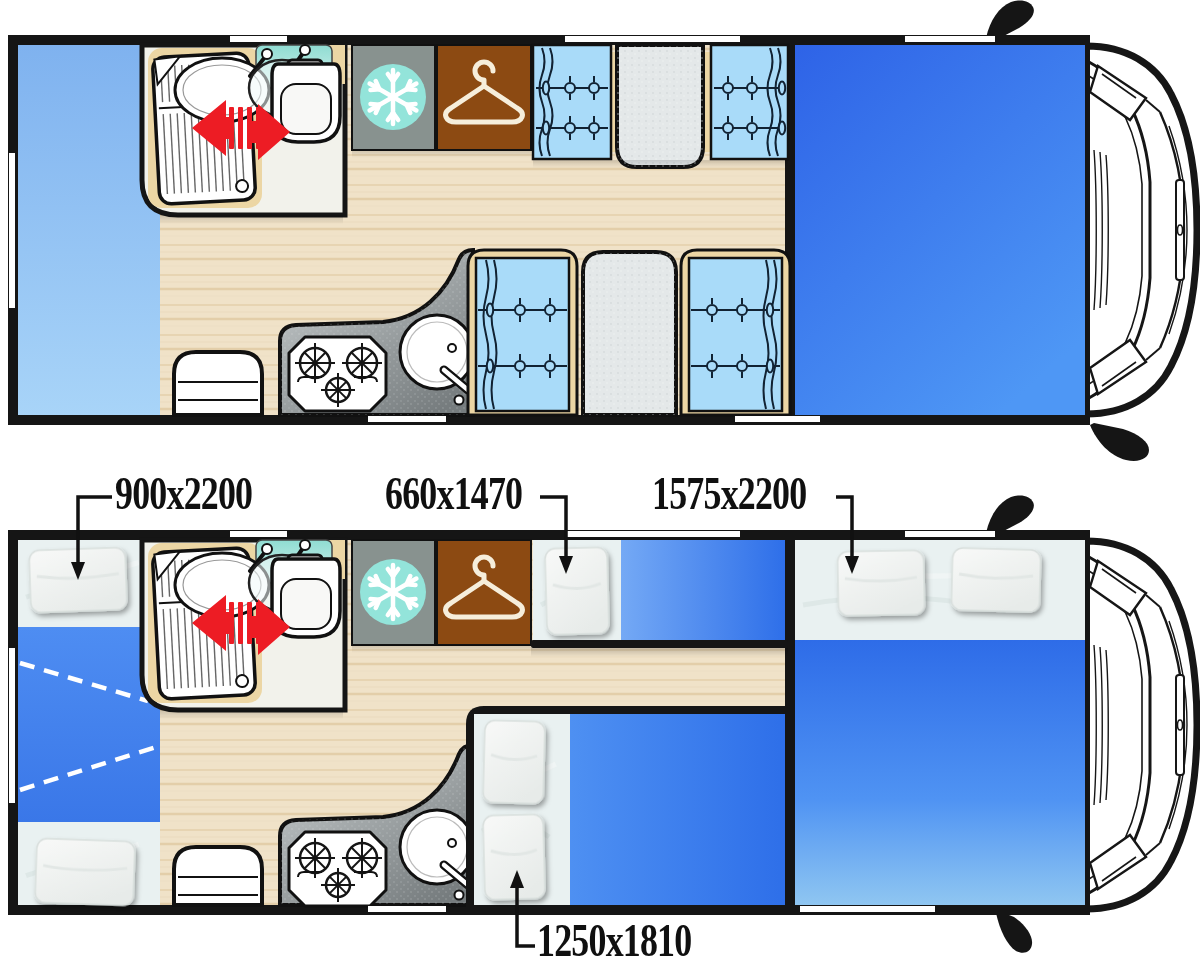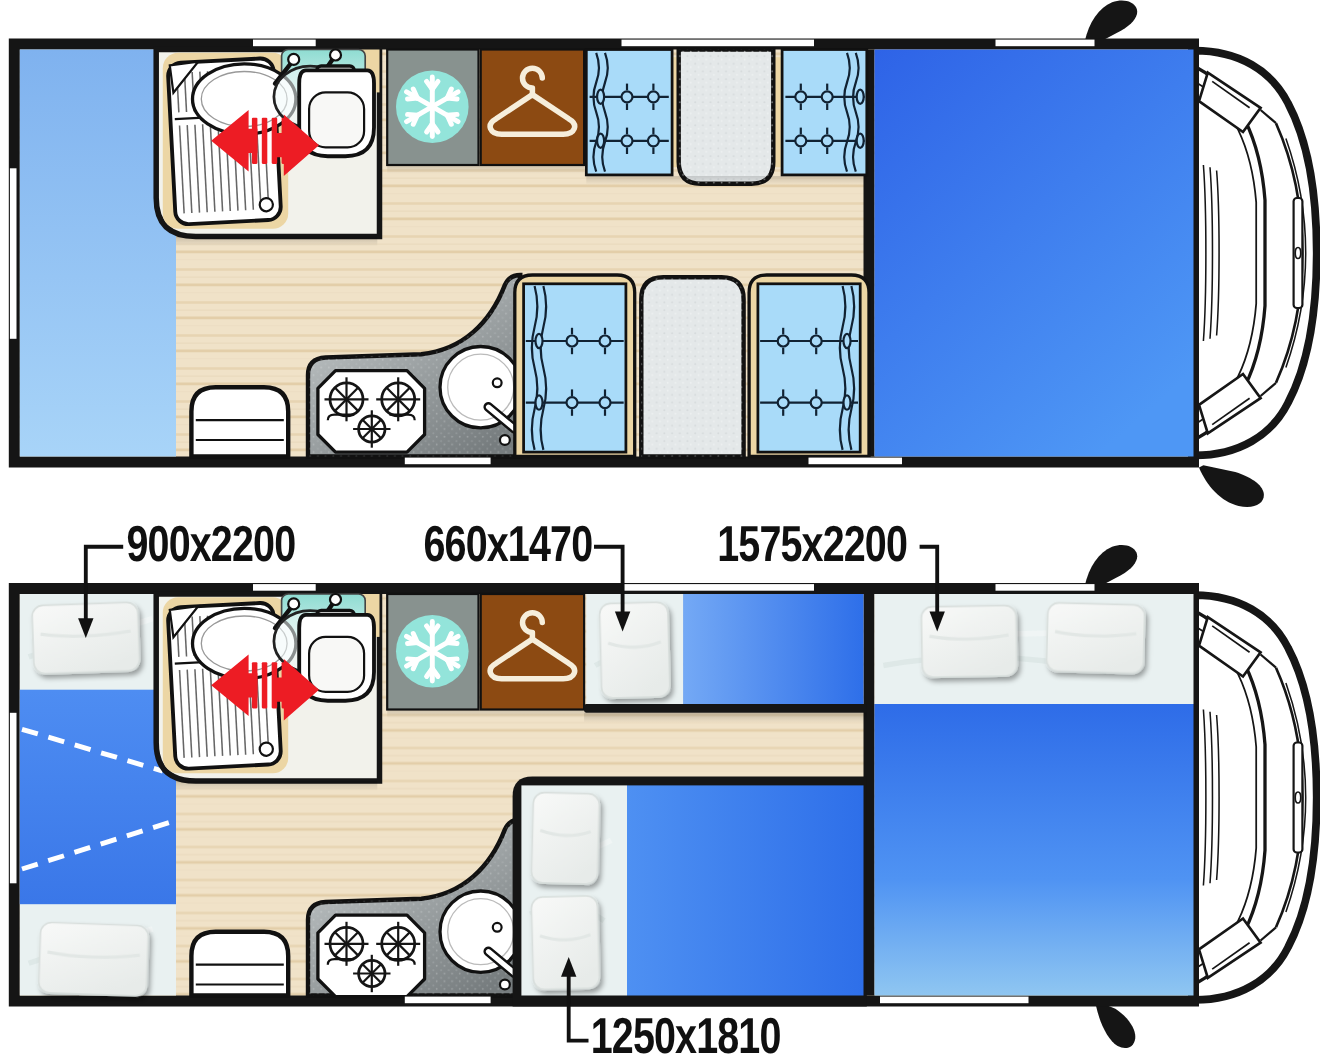--- a/index.html
+++ b/index.html
@@ -1,17 +1,17 @@
 <!DOCTYPE html>
 <html><head>
 <meta charset="utf-8">
 <style>
   html,body{margin:0;padding:0;background:#fff;}
   #page{position:relative;width:1200px;height:959px;background:#fff;overflow:hidden;
-        font-family:Liberation Sans, sans-serif;}
+        font-family:Liberation Serif, serif;}
   .plan{position:absolute;left:0;width:1200px;}
   .plan-day{top:0;height:465px;}
   .plan-night{top:495px;height:464px;}
   .plan svg{position:absolute;left:0;top:0;}
   .dim-label{position:absolute;font-weight:700;font-size:46px;line-height:1;color:#101010;
              letter-spacing:-1px;white-space:nowrap;transform:scaleX(0.78);transform-origin:left top;}
   #leaders{position:absolute;left:0;top:0;pointer-events:none;}
 </style>
 </head>
 <body>

